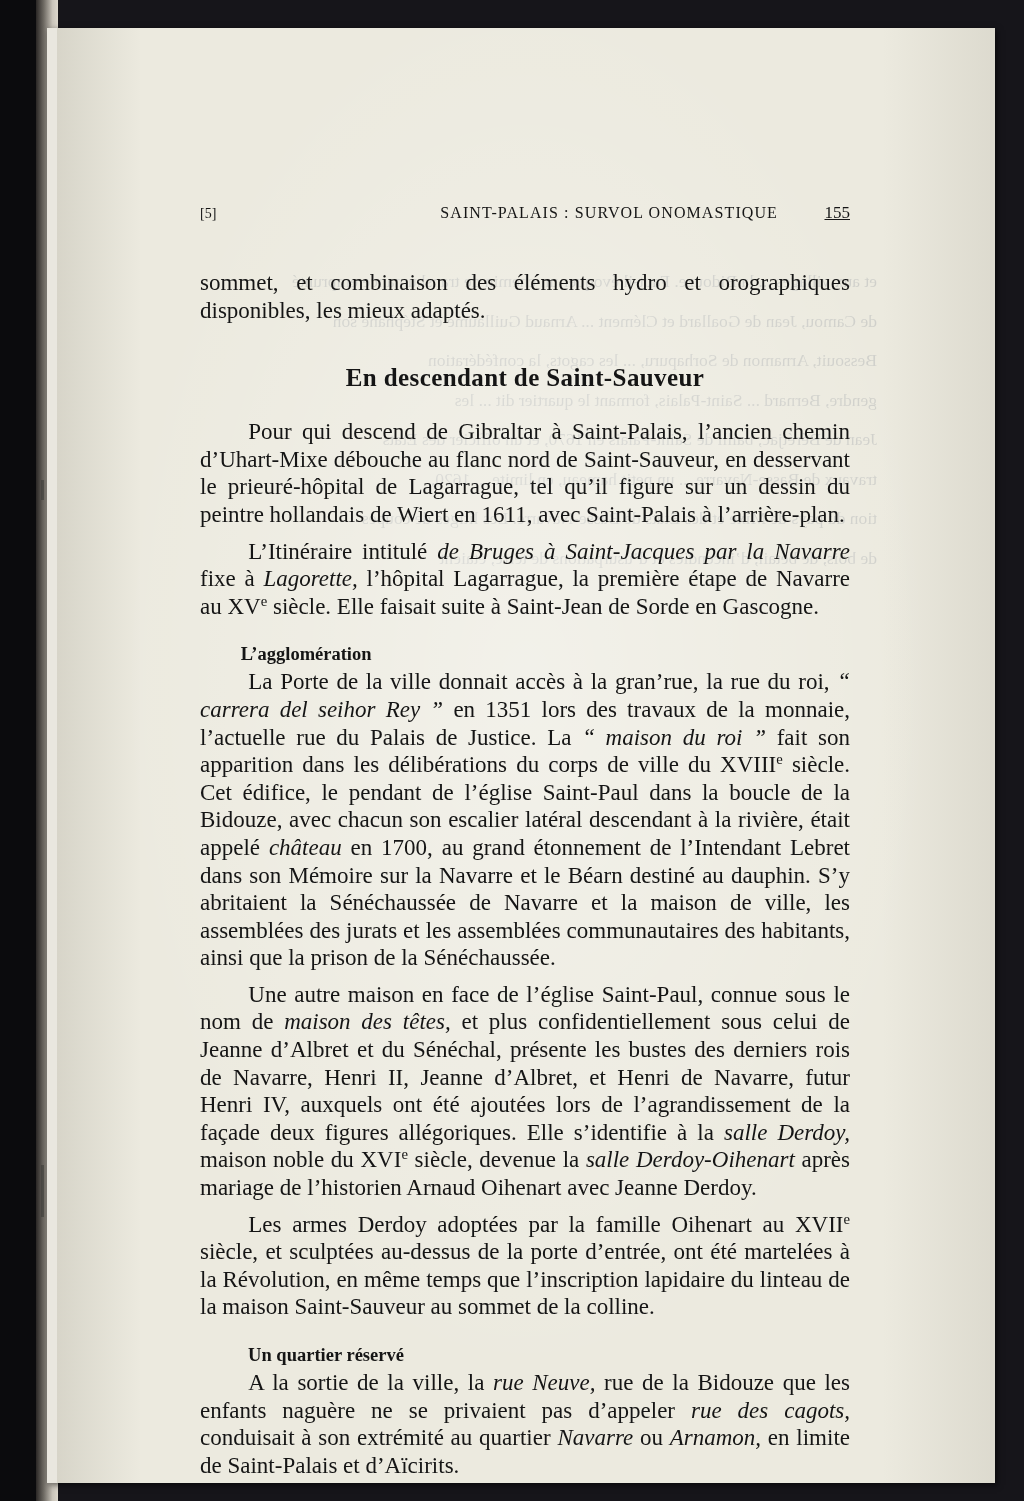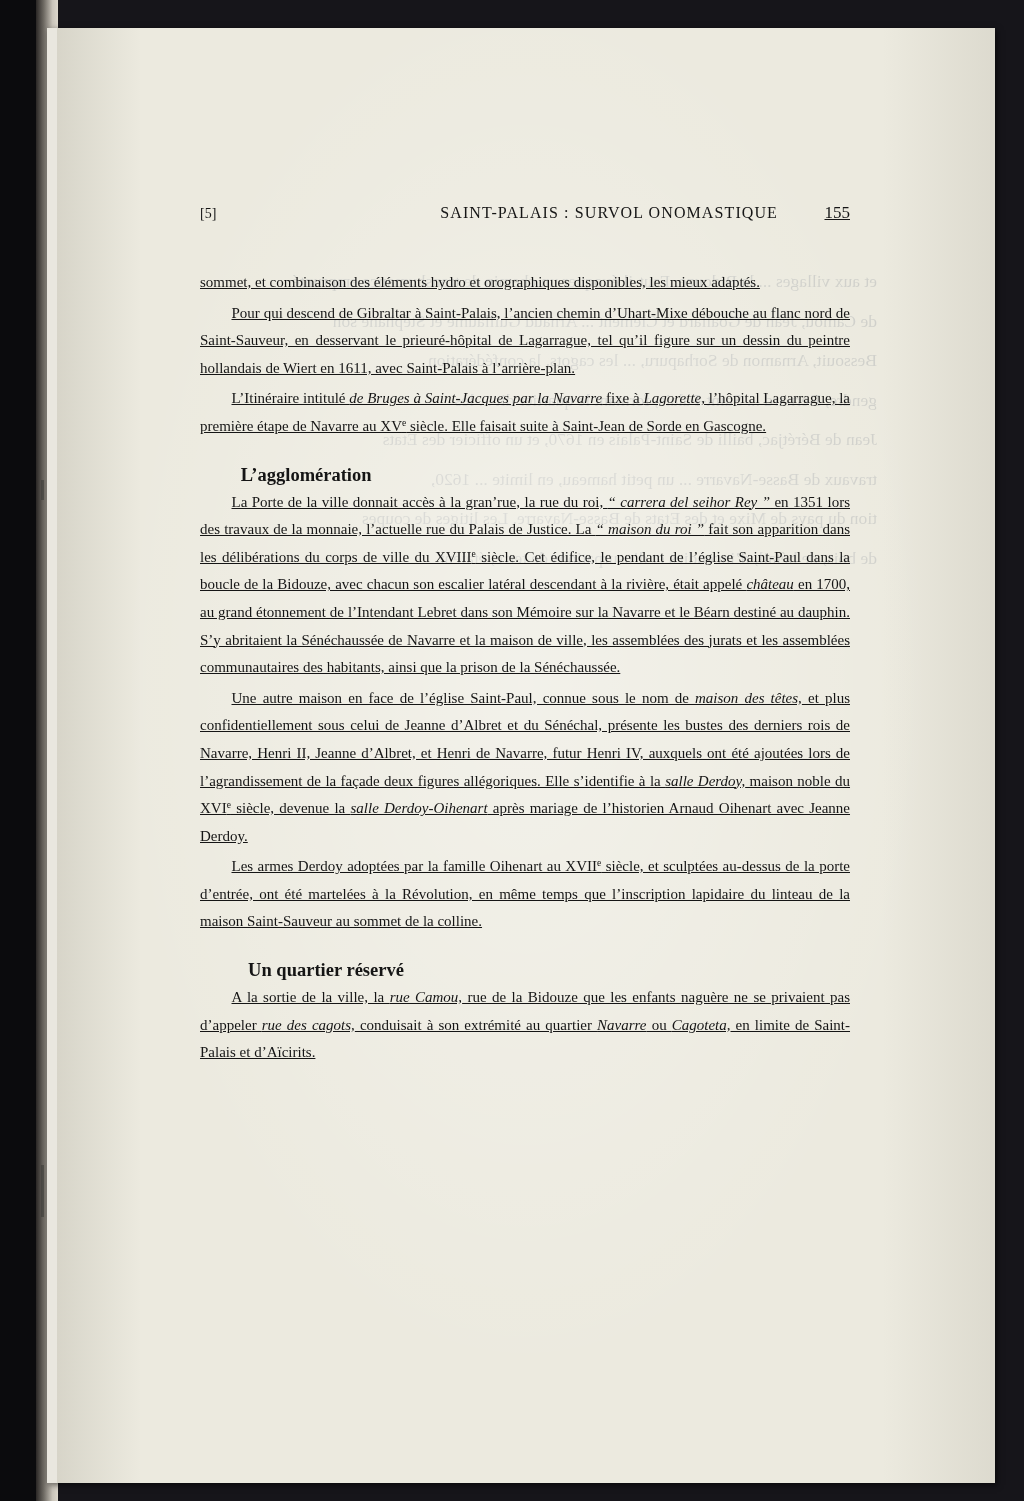--- a/index.html
+++ b/index.html
@@ -106,28 +106,27 @@
   }
   .runhead .folio-right {
     width: 72px;
     text-align: right;
     font-size: 17px;
     letter-spacing: 0;
     text-decoration: underline;
   }
   p.body {
     margin: 0 0 0 0;
-    font-size: 15px;
+    font-size: 23px;
     line-height: 27.6px;
     text-align: justify;
     text-justify: inter-word;
     hyphens: manual;
-    text-decoration: underline;
-  }
-  p.body + p.body { margin-top: 3px; }
+  }
+  p.body + p.body { margin-top: 9px; }
   p.indent { text-indent: 2.1em; }
   h2.section {
     font-size: 25px;
     font-weight: bold;
     text-align: center;
     margin: 40px 0 26px 0;
     letter-spacing: 0.4px;
   }
   h3.sub {
     font-size: 18.5px;
@@ -181,20 +180,21 @@
       <div id="content">
 
         <div class="runhead">
           <span class="folio-left">[5]</span>
           <span class="runtitle">SAINT-PALAIS : SURVOL ONOMASTIQUE</span>
           <span class="folio-right">155</span>
         </div>
 
         <p class="body">sommet, et combinaison des éléments hydro et orographiques disponibles, les mieux adaptés.</p>
 
+        <h2 class="section">En descendant de Saint-Sauveur</h2>
 
         <p class="body indent">Pour qui descend de Gibraltar à Saint-Palais, l’ancien chemin d’Uhart-Mixe débouche au flanc nord de Saint-Sauveur, en desservant le prieuré-hôpital de Lagarrague, tel qu’il figure sur un dessin du peintre hollandais de Wiert en 1611, avec Saint-Palais à l’arrière-plan.</p>
 
         <p class="body indent">
           <span>L’Itinéraire intitulé </span><i>de Bruges à Saint-Jacques par la Navarre</i><span> fixe à </span><i>Lagorette,</i><span> l’hôpital Lagarrague, la première étape de Navarre au XV</span><sup>e</sup><span> siècle. Elle faisait suite à Saint-Jean de Sorde en Gascogne.</span>
         </p>
 
         <h3 class="sub">L’agglomération</h3>
 
         <p class="body indent">
@@ -205,19 +205,19 @@
           <span>Une autre maison en face de l’église Saint-Paul, connue sous le nom de </span><i>maison des têtes,</i><span> et plus confidentiellement sous celui de Jeanne d’Albret et du Sénéchal, présente les bustes des derniers rois de Navarre, Henri II, Jeanne d’Albret, et Henri de Navarre, futur Henri IV, auxquels ont été ajoutées lors de l’agrandissement de la façade deux figures allégoriques. Elle s’identifie à la </span><i>salle Derdoy,</i><span> maison noble du XVI</span><sup>e</sup><span> siècle, devenue la </span><i>salle Derdoy-Oihenart</i><span> après mariage de l’historien Arnaud Oihenart avec Jeanne Derdoy.</span>
         </p>
 
         <p class="body indent">
           <span>Les armes Derdoy adoptées par la famille Oihenart au XVII</span><sup>e</sup><span> siècle, et sculptées au-dessus de la porte d’entrée, ont été martelées à la Révolution, en même temps que l’inscription lapidaire du linteau de la maison Saint-Sauveur au sommet de la colline.</span>
         </p>
 
         <h3 class="sub centeredish">Un quartier réservé</h3>
 
         <p class="body indent">
-          <span>A la sortie de la ville, la </span><i>rue Camou,</i><span> rue de la Bidouze que les enfants naguère ne se privaient pas d’appeler </span><i>rue des cagots,</i><span> conduisait à son extrémité au quartier </span><i>Navarre</i><span> ou </span><i>Cagoteta,</i><span> en limite de Saint-Palais et d’Aïcirits.</span>
+          <span>A la sortie de la ville, la </span><i>rue Neuve,</i><span> rue de la Bidouze que les enfants naguère ne se privaient pas d’appeler </span><i>rue des cagots,</i><span> conduisait à son extrémité au quartier </span><i>Navarre</i><span> ou </span><i>Arnamon,</i><span> en limite de Saint-Palais et d’Aïcirits.</span>
         </p>
 
       </div>
     </div>
   </div>
 </div>
 
 </body></html>

